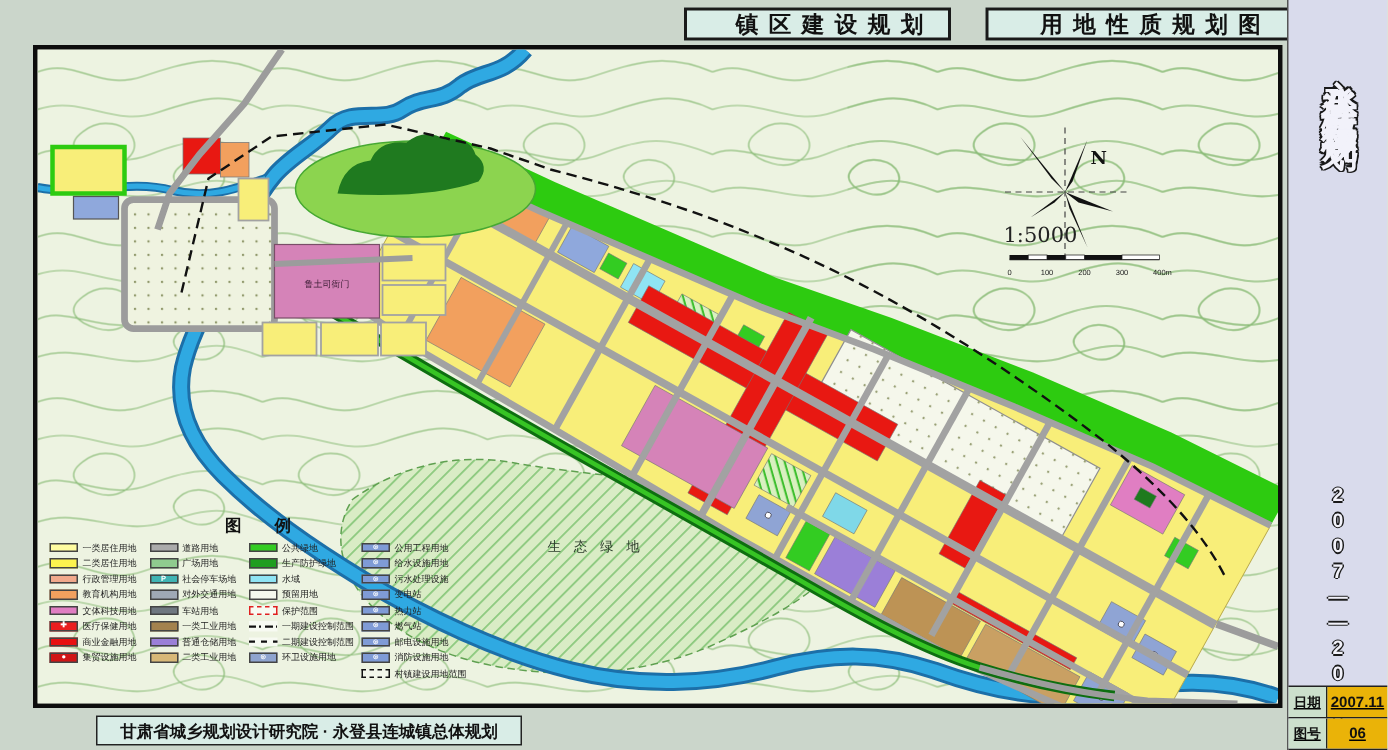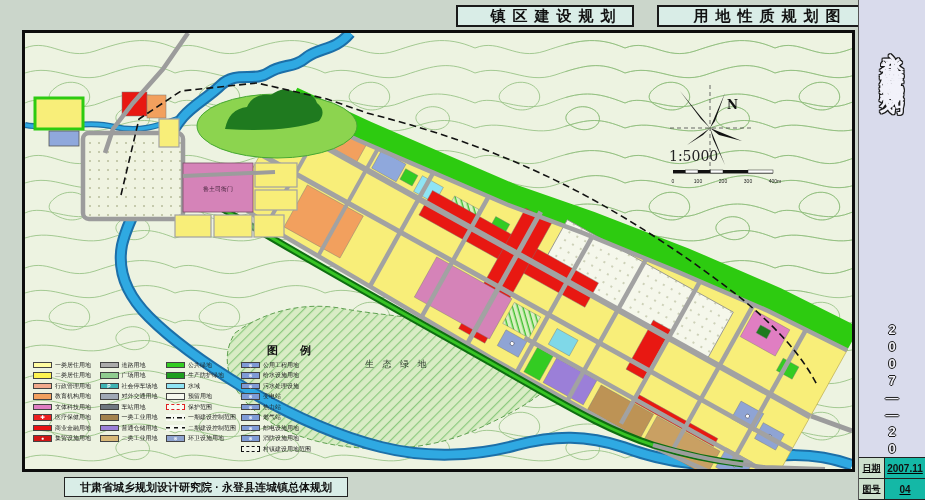--- a/index.html
+++ b/index.html
@@ -8,21 +8,21 @@
   .hdr-box{position:absolute;top:5px;height:22px;background:#D9EDE7;border:2px solid #1a1a1a;
        display:flex;align-items:center;justify-content:center;font-weight:bold;font-size:15px;
        letter-spacing:7px;padding-left:23px;color:#111;box-sizing:border-box;}
   .hdr-left{left:456px;width:178px;}
   .hdr-right{left:657px;width:204px;}
   .map-frame{position:absolute;left:22px;top:30px;width:827px;height:436px;border:3px solid #0d0d0d;
        background:#EDF3E1;overflow:hidden;}
   .map-frame svg{position:absolute;left:0;top:0;}
   
   .legend{position:absolute;left:8px;top:310px;width:278px;}
-  .lg-title{text-align:right;font-size:11px;font-weight:bold;color:#111;margin-bottom:3px;}
+  .lg-title{text-align:center;font-size:11px;font-weight:bold;color:#111;margin-bottom:3px;}
   .lg-cols{display:flex;gap:5px;}
   .lg-col{display:flex;flex-direction:column;gap:2.5px;flex:1;}
   .lg-row{display:flex;align-items:center;gap:3px;height:8px;}
   .sw{width:19px;height:6.5px;border:1px solid #444;box-sizing:border-box;flex:0 0 auto;
       display:flex;align-items:center;justify-content:center;background:#fff;}
   .sw .sym{font-style:normal;font-size:5px;line-height:1;color:#fff;font-weight:bold;}
   .sw.pale{background:#F5F8EE;}
   .sw.dashred{border:1px dashed #E02020;background:#F7FAF2;}
   .sw.ln1{border:none;background:repeating-linear-gradient(90deg,#111 0 5px,transparent 5px 7px,#111 7px 8px,transparent 8px 11px) center/100% 1.5px no-repeat,#F7FAF2;}
   .sw.ln2{border:none;background:repeating-linear-gradient(90deg,#111 0 4px,transparent 4px 8px) center/100% 1.5px no-repeat,#F7FAF2;}
@@ -37,21 +37,21 @@
       text-shadow:-1px 0 #1a1a1a,1px 0 #1a1a1a,0 -1px #1a1a1a,0 1px #1a1a1a,
                   -1px -1px #1a1a1a,1px 1px #1a1a1a,1px -1px #1a1a1a,-1px 1px #1a1a1a;}
   .sb-period{position:absolute;left:50%;transform:translateX(-50%);top:322px;
       writing-mode:vertical-rl;text-orientation:upright;font-weight:bold;font-size:13px;
       letter-spacing:2px;color:#F2F2FA;
       text-shadow:-1px 0 #1a1a1a,1px 0 #1a1a1a,0 -1px #1a1a1a,0 1px #1a1a1a;}
   .sb-table{position:absolute;left:0;right:0;bottom:0;border-top:1.5px solid #222;text-decoration:underline;}
   .sb-row{display:flex;height:20px;border-bottom:1.5px solid #222;}
   .sb-lab{width:25px;background:#CCE0CC;border-right:1.5px solid #222;font-size:9px;font-weight:bold;
       display:flex;align-items:center;justify-content:center;color:#111;}
-  .sb-val{flex:1;background:#14b8a6;font-size:10px;font-weight:bold;display:flex;align-items:center;
+  .sb-val{flex:1;background:#eab308;font-size:10px;font-weight:bold;display:flex;align-items:center;
       justify-content:center;color:#111;}
   .credit-box{position:absolute;left:64px;top:477px;width:284px;height:20px;background:#D9EDE7;
       border:1.5px solid #222;box-sizing:border-box;display:flex;align-items:center;justify-content:center;
       font-size:11px;font-weight:bold;color:#111;white-space:nowrap;}
 </style>
 </head>
 <body>
 
 <div class="hdr-box hdr-left">镇区建设规划</div>
 <div class="hdr-box hdr-right">用地性质规划图</div>
@@ -451,18 +451,18 @@
   <div class="sb-title">永登县连城镇总体规划</div>
   <div class="sb-period">2007——2020</div>
   <div class="sb-table">
 
   <div class="sb-row">
         <span class="sb-lab">日期</span>
         <span class="sb-val">2007.11</span>
       </div>
       <div class="sb-row">
         <span class="sb-lab">图号</span>
-        <span class="sb-val">04</span>
+        <span class="sb-val">06</span>
       </div>
     </div>
 </div>
 
 <div class="credit-box">甘肃省城乡规划设计研究院 · 永登县连城镇总体规划</div>
 
 </body></html>

